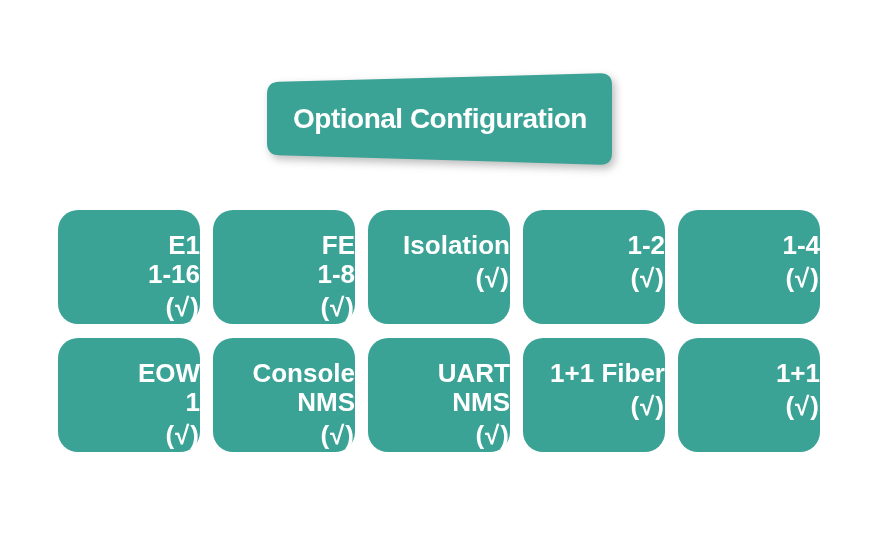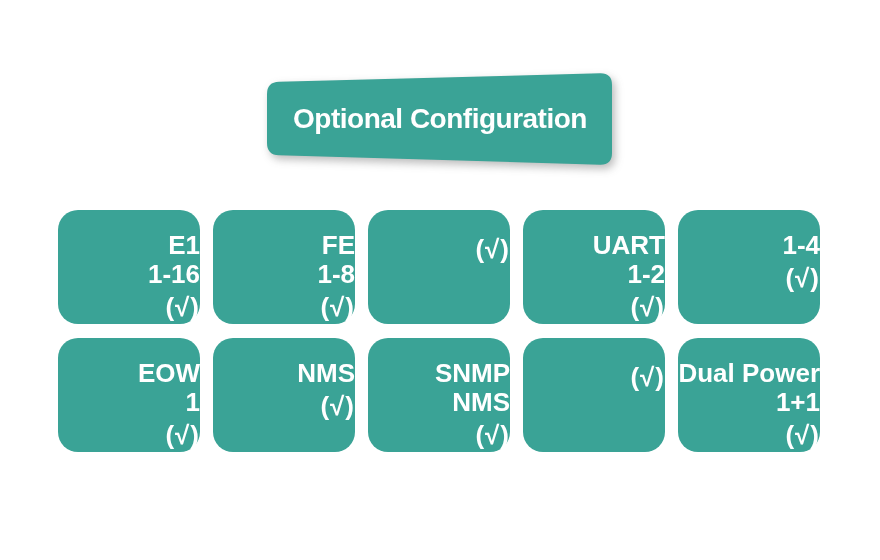--- a/index.html
+++ b/index.html
@@ -94,48 +94,49 @@
         <div class="line">E1</div>
         <div class="line">1-16</div>
         <div class="line check">(√)</div>
       </div>
       <div class="card">
         <div class="line">FE</div>
         <div class="line">1-8</div>
         <div class="line check">(√)</div>
       </div>
       <div class="card">
+        <div class="line">Isolation</div>
         <div class="line check">(√)</div>
       </div>
       <div class="card">
-        <div class="line">UART</div>
         <div class="line">1-2</div>
         <div class="line check">(√)</div>
       </div>
       <div class="card">
         <div class="line">1-4</div>
         <div class="line check">(√)</div>
       </div>
       <div class="card">
         <div class="line">EOW</div>
         <div class="line">1</div>
         <div class="line check">(√)</div>
       </div>
       <div class="card">
+        <div class="line">Console</div>
         <div class="line">NMS</div>
         <div class="line check">(√)</div>
       </div>
       <div class="card">
-        <div class="line">SNMP</div>
+        <div class="line">UART</div>
         <div class="line">NMS</div>
         <div class="line check">(√)</div>
       </div>
       <div class="card">
+        <div class="line">1+1 Fiber</div>
         <div class="line check">(√)</div>
       </div>
       <div class="card">
-        <div class="line">Dual Power</div>
         <div class="line">1+1</div>
         <div class="line check">(√)</div>
       </div>
     </div>
 
 </div>
 
 </body></html>

